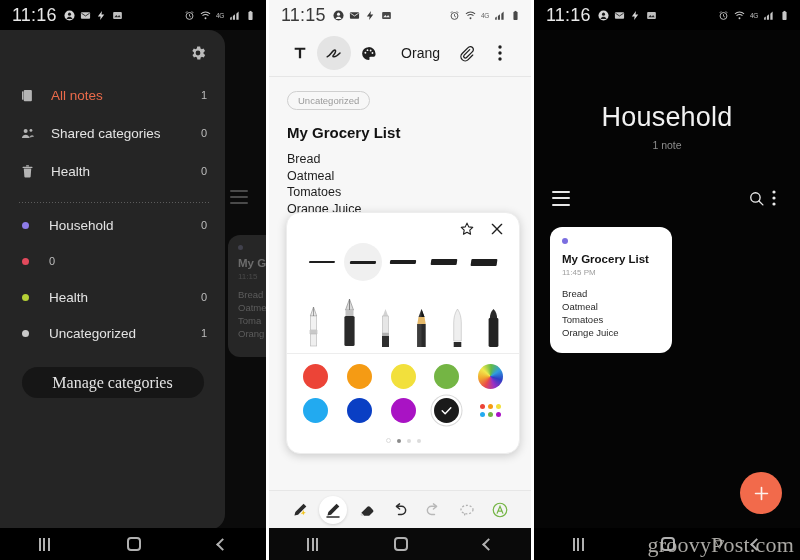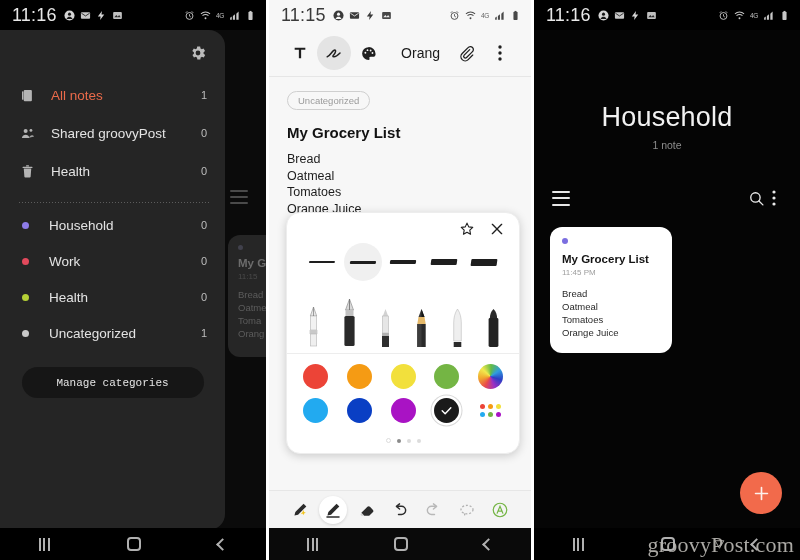--- a/index.html
+++ b/index.html
@@ -75,23 +75,23 @@
   .cat-header .chev { margin-left:auto; width:13px; height:13px; }
   .cat-header .chev svg { width:100%;height:100%;stroke:#c9c9c9; fill:none; stroke-width:2; display:block;}
 
   .cat-item { display:flex; align-items:center; height: 36px; padding: 0 18px 0 22px; color:#e3e3e3; font-size: 13.5px;}
   .cat-item .dot { width: 7px; height: 7px; border-radius: 50%; margin-right: 20px; flex:none;}
   .cat-item .lbl { flex:1; }
   .cat-item .cnt { font-size: 11px; color:#bdbdbd;}
 
   .manage-btn {
     margin: 16px auto 0 auto; width: 182px; height: 31px; border-radius: 16px;
-    background: #161616; color: #e4e4e4; font-size: 11px;
+    background: #161616; color: #e4e4e4; font-size: 16px;
     display:flex; align-items:center; justify-content:center; border: none;
-    font-family: Liberation Mono, monospace;
+    font-family: Liberation Serif, serif;
   }
 
   
   .navbar { position:absolute; left:0; bottom:0; width:100%; height:32px; background:#000;
             display:flex; align-items:center; justify-content:space-around; z-index: 50;}
   .navbar.light-bg { background:#0a0a0a; }
   .nv { color:#cfcfcf; opacity:.85; }
   .nv-recents { display:flex; gap:2.5px; }
   .nv-recents i { display:block; width:2px; height:13px; background:#cfcfcf; }
   .nv-home { width:14px; height:14px; border:2px solid #cfcfcf; border-radius:4px;}
@@ -281,21 +281,21 @@
 
       <div class="drw-item">
         <span class="ico">
             <svg viewBox="0 0 24 24">
               <circle cx="9" cy="8" r="3.2"></circle>
               <path d="M3 19c.6-3.2 3.2-5 6-5s5.4 1.8 6 5z"></path>
               <circle cx="17.5" cy="7" r="2.3"></circle>
               <path d="M14.6 18.8c.5-2.6 2.3-4.2 4.4-4.2 1.4 0 2.8.7 3.6 2z" opacity=".85"></path>
             </svg>
           </span>
-        <span class="lbl">Shared groovyPost</span>
+        <span class="lbl">Shared categories</span>
         <span class="cnt">0</span>
       </div>
 
       <div class="drw-item">
         <span class="ico">
             <svg viewBox="0 0 24 24">
               <path d="M6 7h12l-1 13.2a1.5 1.5 0 01-1.5 1.3h-7A1.5 1.5 0 017 20.2z"></path>
               <rect x="4" y="4.4" width="16" height="2" rx="1"></rect>
               <rect x="9.5" y="2" width="5" height="2" rx="1"></rect>
             </svg>
@@ -307,21 +307,20 @@
       <div class="dotted-div"></div>
 
 
       <div class="cat-item">
         <span class="dot" style="background:#8e7ce8"></span>
         <span class="lbl">Household</span>
         <span class="cnt">0</span>
       </div>
       <div class="cat-item">
         <span class="dot" style="background:#e2495c"></span>
-        <span class="lbl">Work</span>
         <span class="cnt">0</span>
       </div>
       <div class="cat-item">
         <span class="dot" style="background:#b5d036"></span>
         <span class="lbl">Health</span>
         <span class="cnt">0</span>
       </div>
       <div class="cat-item">
         <span class="dot" style="background:#c9c9c9"></span>
         <span class="lbl">Uncategorized</span>

